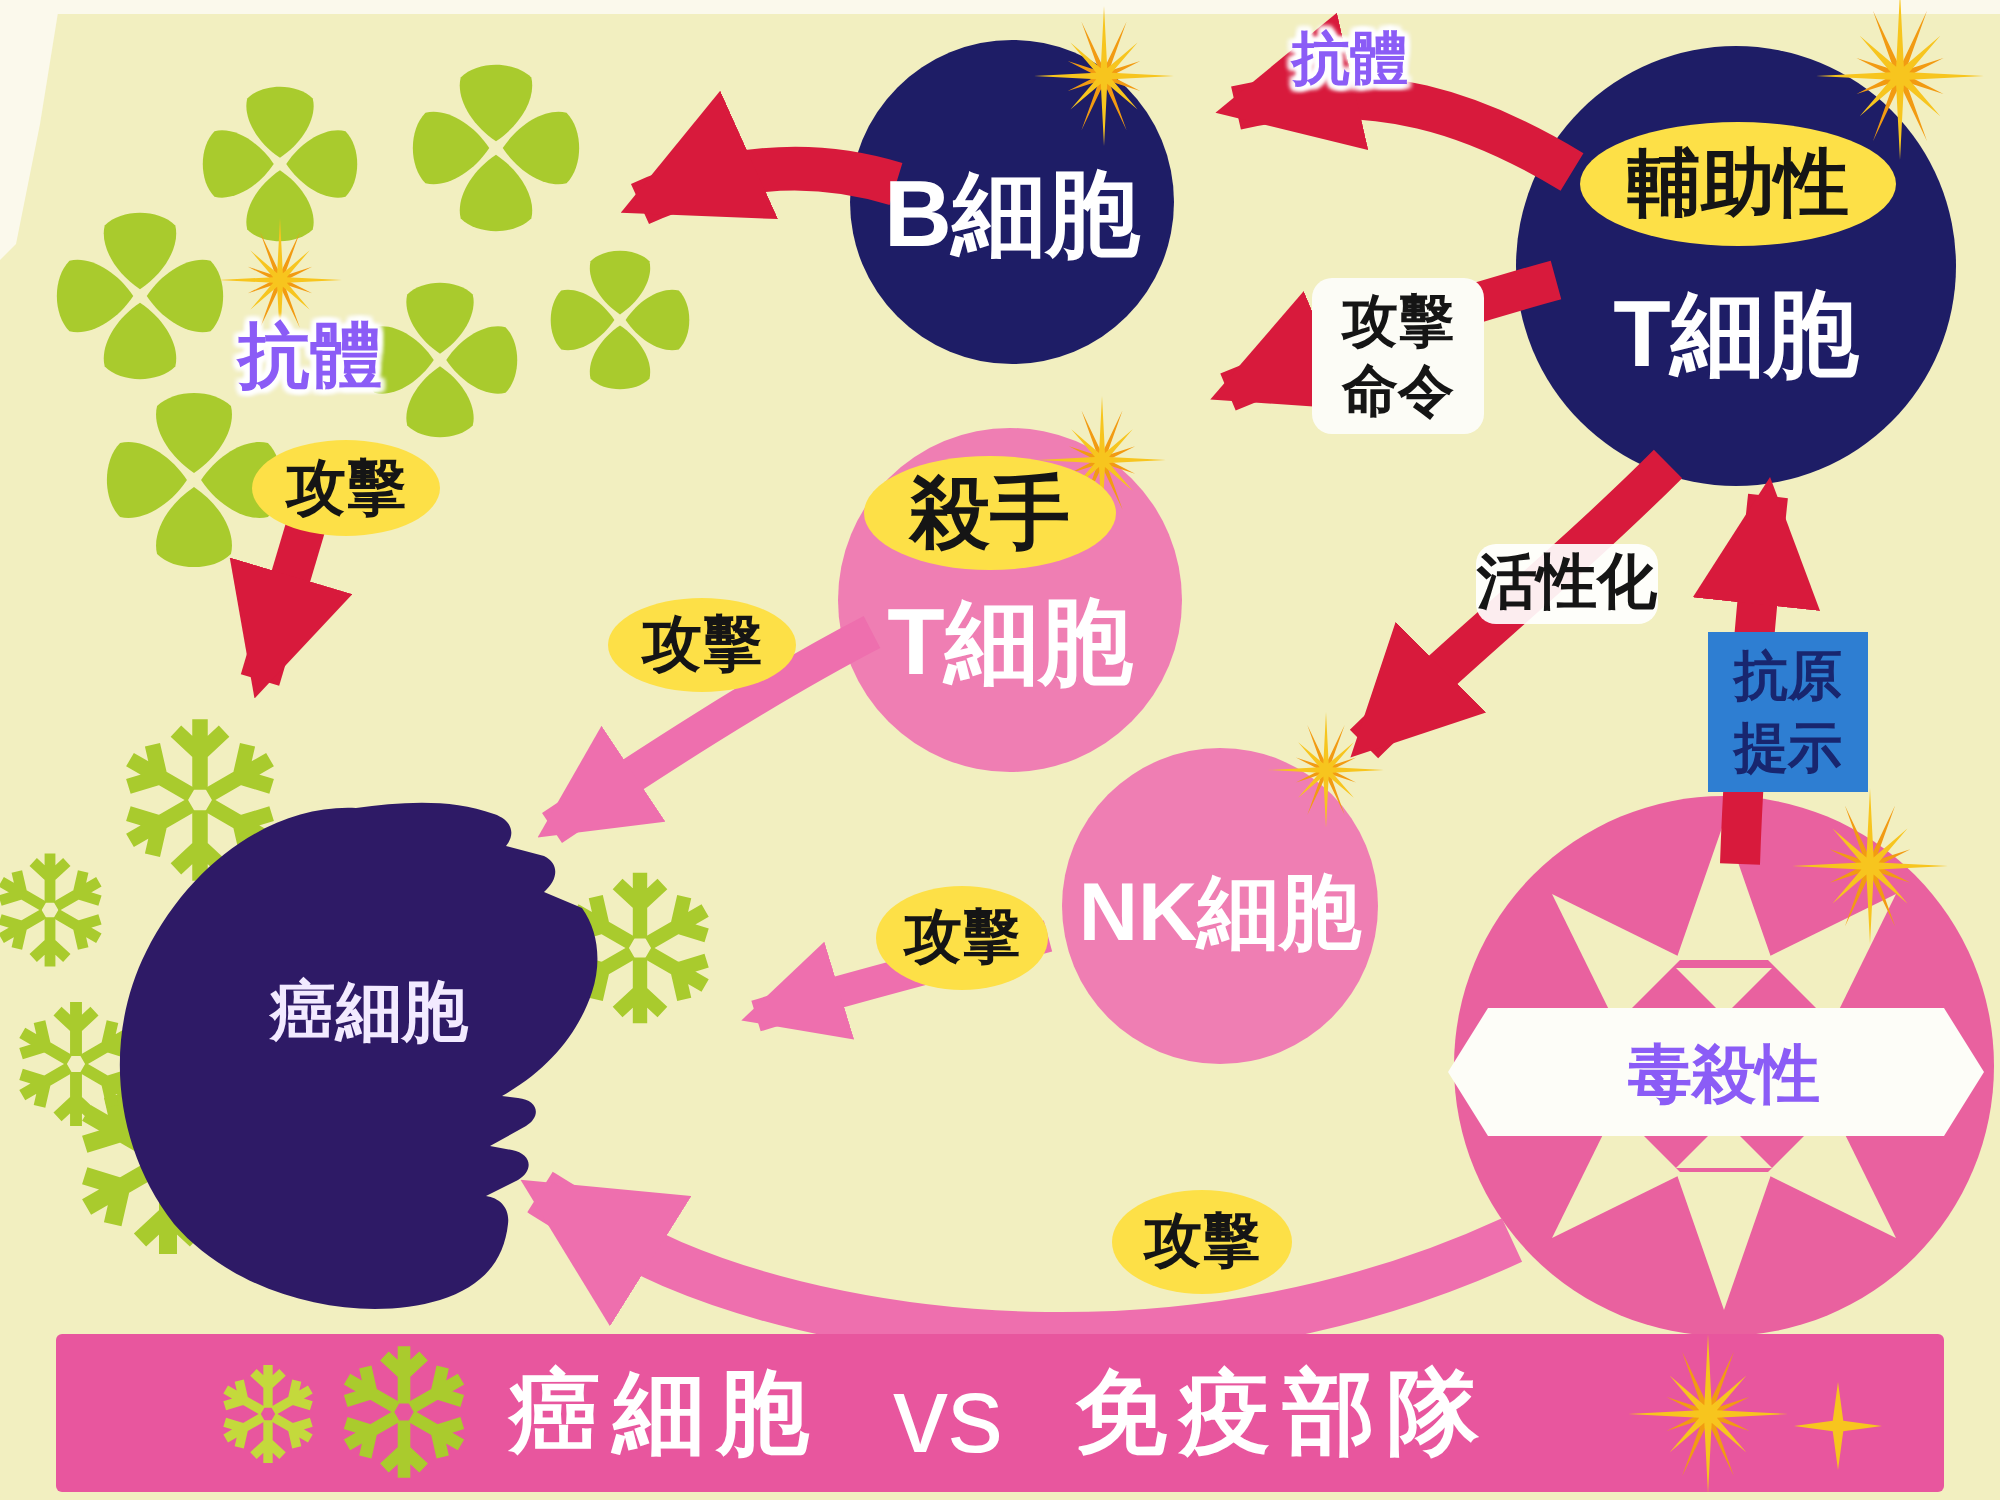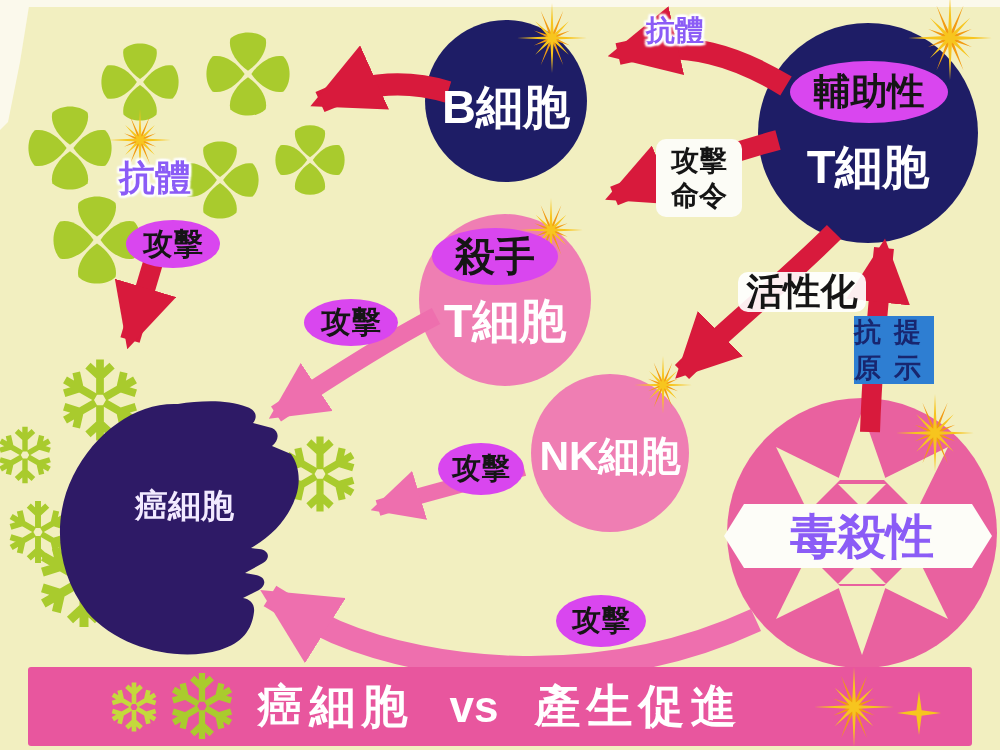--- a/index.html
+++ b/index.html
@@ -3,51 +3,51 @@
 <meta charset="utf-8">
 <style>
   html,body{margin:0;padding:0;background:#fff;}
   .stage{position:relative;width:1000px;height:750px;background:#f2efc0;overflow:hidden;
          font-family:"Liberation Sans","DejaVu Sans",sans-serif;}
   .art{position:absolute;left:0;top:0;width:1000px;height:750px;}
   .lbl{position:absolute;font-weight:bold;color:#8b5cf6;}
   .halo{text-shadow:0 0 4px #fff,2px 2px 2px #fff,-2px -2px 2px #fff,2px -2px 2px #fff,-2px 2px 2px #fff,0 2px 2px #fff,0 -2px 2px #fff,2px 0 2px #fff,-2px 0 2px #fff;}
   .white{color:#ffffff;}
   .ctr{text-align:center;}
-  .bubble{position:absolute;background:#d946ef;border-radius:50%;display:flex;align-items:center;justify-content:center;
+  .bubble{position:absolute;background:#fde047;border-radius:50%;display:flex;align-items:center;justify-content:center;
           font-weight:bold;color:#151515;}
   
   .lbl-antibody{left:100px;top:154px;width:110px;font-size:36px;}
   .bub-ab{left:126px;top:220px;width:94px;height:48px;font-size:30px;}
   
   .lbl-prod{left:646px;top:14px;width:150px;font-size:29px;line-height:33px;}
   .box-cmd{position:absolute;left:656px;top:139px;width:86px;height:78px;background:#fcfcf6;border-radius:10px;
            display:flex;flex-direction:column;align-items:center;justify-content:center;font-weight:bold;font-size:28px;line-height:35px;color:#151515;}
-  .lbl-act{position:absolute;left:738px;top:272px;width:128px;height:40px;background:rgba(255,255,255,.92);border-radius:10px;
-           font-size:37px;line-height:40px;font-weight:bold;text-align:center;color:#151515;font-family:Liberation Serif, serif;}
-  .box-antigen{position:absolute;left:854px;top:316px;width:80px;height:68px;background:#2e7ed2;
-           display:flex;align-items:center;justify-content:center;font-weight:bold;font-size:27px;line-height:36px;color:#18266f;}
+  .lbl-act{position:absolute;left:738px;top:272px;width:91px;height:40px;background:rgba(255,255,255,.92);border-radius:10px;
+           font-size:30px;line-height:40px;font-weight:bold;text-align:center;color:#151515;font-family:Liberation Serif, serif;}
+  .box-antigen{position:absolute;left:854px;top:316px;width:80px;height:80px;background:#2e7ed2;
+           display:flex;flex-direction:column;align-items:center;justify-content:center;font-weight:bold;font-size:27px;line-height:36px;color:#18266f;}
   
   .lbl-b{left:406px;top:76px;width:200px;font-size:47px;}
   .bub-helper{left:790px;top:61px;width:158px;height:62px;font-size:37px;}
   .lbl-helper{left:768px;top:136px;width:200px;font-size:47px;}
   .bub-killer{left:432px;top:228px;width:126px;height:57px;font-size:40px;}
   .lbl-killer{left:405px;top:290px;width:200px;font-size:47px;}
   .lbl-nk{left:510px;top:429px;width:200px;font-size:41px;text-align:center;}
-  .lbl-cyto{left:760px;top:508px;width:204px;font-size:48px;line-height:58px;}
+  .lbl-cyto{left:760px;top:508px;width:204px;font-size:32px;line-height:58px;}
   .lbl-cancer{left:112px;top:484px;width:145px;font-size:33px;color:#f2eaff;}
   
   .bub-k{left:304px;top:299px;width:94px;height:47px;font-size:30px;}
   .bub-n{left:438px;top:443px;width:86px;height:52px;font-size:29px;}
   .bub-c{left:556px;top:595px;width:90px;height:52px;font-size:29px;}
   
   .banner{position:absolute;left:28px;top:667px;width:944px;height:79px;background:#e8569e;border-radius:3px;
           display:flex;align-items:center;justify-content:center;gap:36px;}
   .banner .t1,.banner .t3{font-size:46px;font-weight:bold;color:#fff;letter-spacing:6px;}
-  .banner .t2{font-size:44px;font-weight:bold;color:#fff;}
+  .banner .t2{font-size:55px;font-weight:normal;color:#fff;}
   .banner-deco{position:absolute;top:0;height:79px;}
   .deco-l{left:66px;width:180px;}
   .deco-r{right:18px;width:170px;}
 </style>
 </head>
 <body>
 
 <div class="stage">
 
 <svg class="art" viewBox="0 0 1000 750">
@@ -222,20 +222,20 @@
   <svg class="banner-deco deco-l" viewBox="0 0 180 79">
     <g color="#c4d93c">
           <use href="#snow" x="-26" y="-26" width="52" height="52" transform="translate(40,40)"></use>
         </g>
     <g color="#aacb2d">
           <use href="#snow" x="-35" y="-35" width="70" height="70" transform="translate(108,39)"></use>
         </g>
   </svg>
   <span class="t1">癌細胞</span>
   <span class="t2">vs</span>
-  <span class="t3">產生促進</span>
+  <span class="t3">免疫部隊</span>
   <svg class="banner-deco deco-r" viewBox="0 0 170 79">
     <use href="#star8" x="-40" y="-40" width="80" height="80" transform="translate(70,40)"></use>
     <use href="#star4" x="-22" y="-22" width="44" height="44" transform="translate(135,46)"></use>
   </svg>
 </div>
 
 </div>
 
 </body></html>

